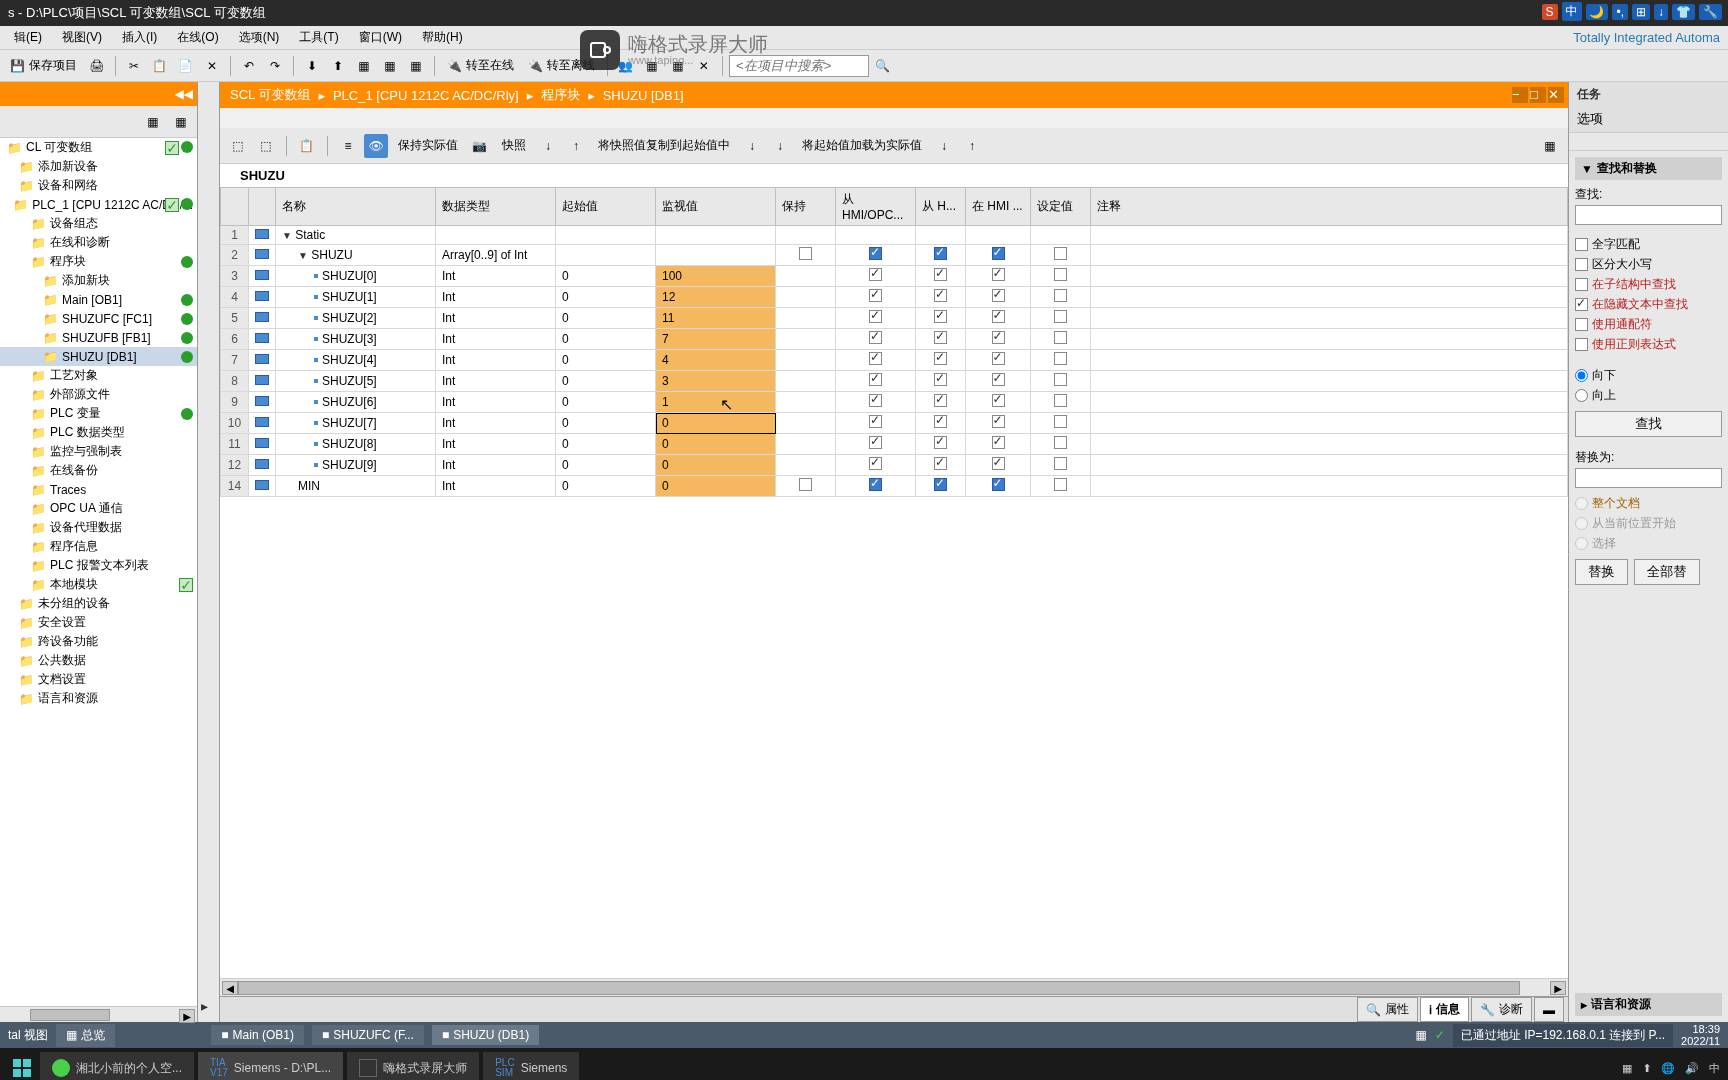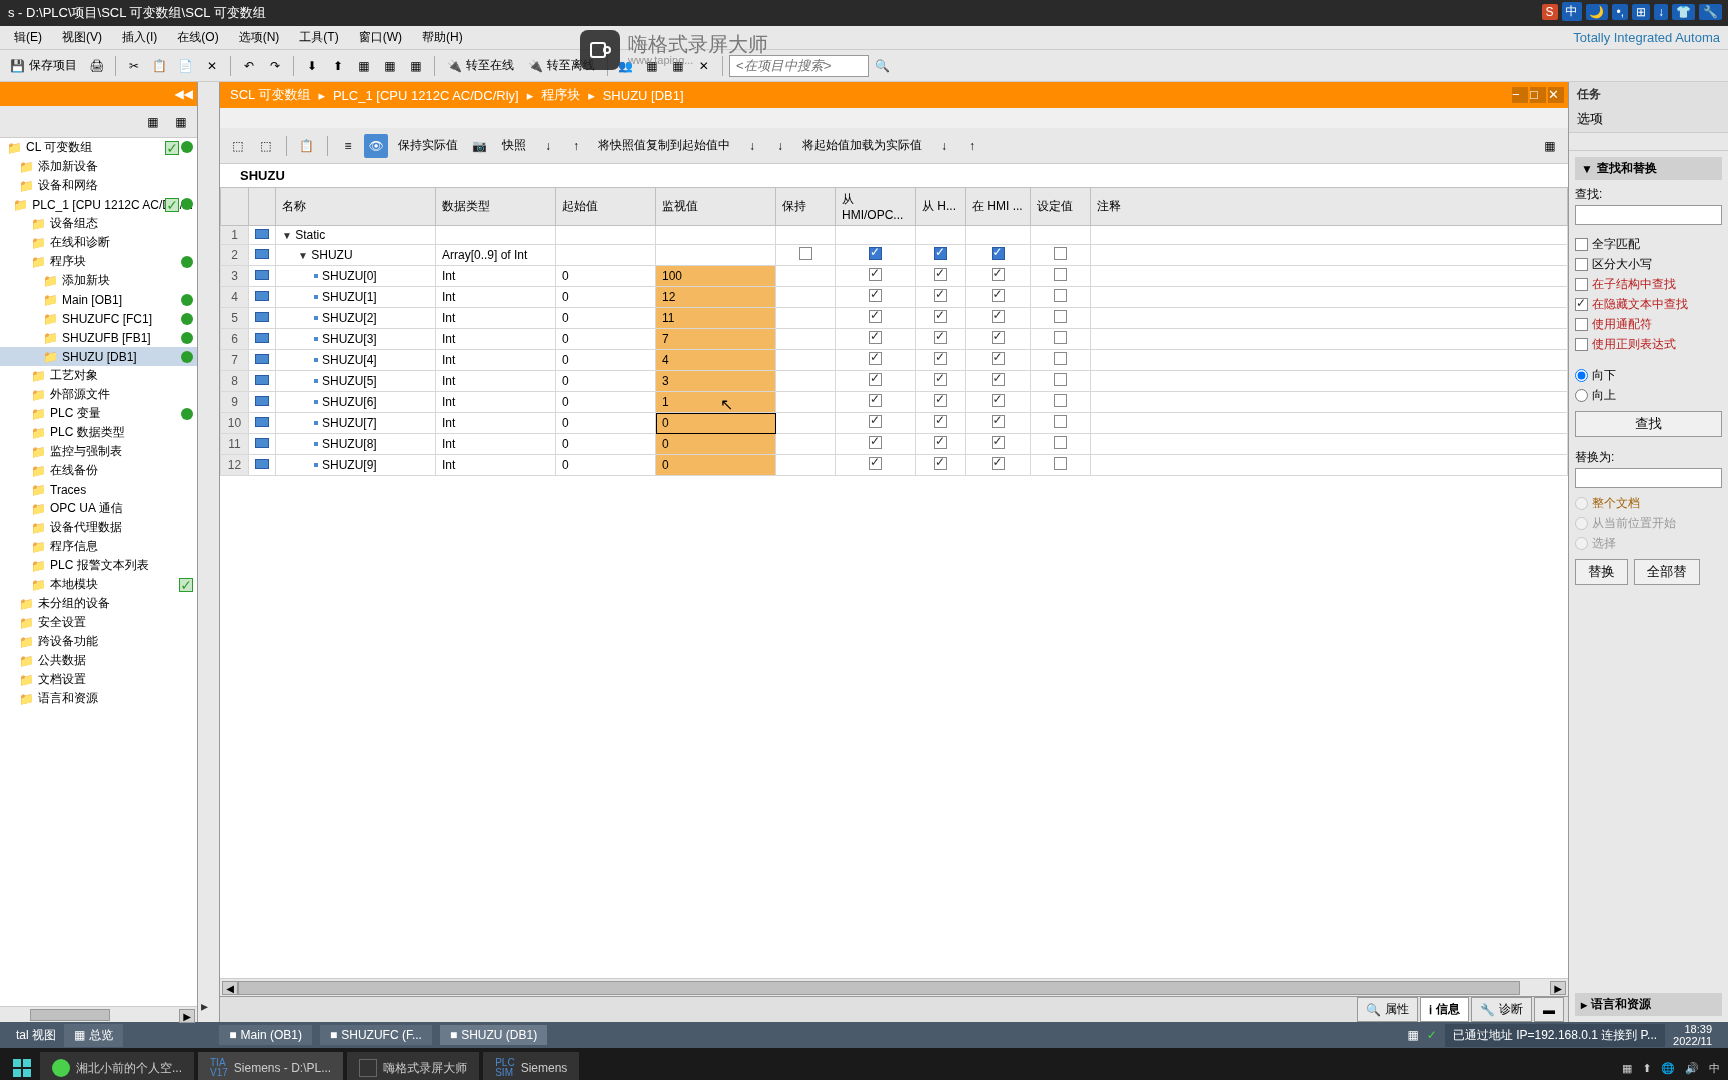--- a/index.html
+++ b/index.html
@@ -96,21 +96,21 @@
 .right-check.disabled { color: #b91c1c; }
 .right-radio { display: flex; align-items: center; gap: 4px; margin: 3px 0; }
 .right-btn { padding: 3px 12px; border: 1px solid #999; background: #f0f0f0; cursor: pointer; margin: 4px 2px 0 0; }
 
 
 .bottom-tabs { height: 26px; background: #e0e0e0; border-top: 1px solid #999; display: flex; align-items: center; padding: 0 4px; gap: 2px; position: relative; }
 .bottom-right { position: absolute; right: 4px; display: flex; gap: 2px; }
 .info-tab { padding: 3px 8px; border: 1px solid #999; background: #e8e8e8; cursor: pointer; display: flex; align-items: center; gap: 4px; font-size: 12px; }
 
 
-.footer1 { height: 26px; background: #4a5a6a; color: #fff; display: flex; align-items: center; padding: 0 16px; font-size: 12px; gap: 8px; }
+.footer1 { height: 26px; background: #4a5a6a; color: #fff; display: flex; align-items: center; padding: 0 8px; font-size: 12px; gap: 8px; }
 .footer1-right { margin-left: auto; display: flex; align-items: center; gap: 8px; }
 .footer-tab { background: #5a6a7a; padding: 3px 10px; cursor: pointer; display: flex; align-items: center; gap: 4px; }
 .footer-tab.active { background: #6a7a8a; }
 .footer-status { background: #3a4a5a; padding: 3px 8px; }
 
 .taskbar { height: 40px; background: #1a1a1a; display: flex; align-items: center; padding: 0 8px; gap: 4px; }
 .task-item { background: #333; color: #ccc; padding: 6px 12px; display: flex; align-items: center; gap: 6px; cursor: pointer; height: 32px; font-size: 12px; }
 .task-item.active { background: #444; }
 .taskbar-right { margin-left: auto; display: flex; align-items: center; gap: 10px; color: #ccc; font-size: 11px; }
 
@@ -626,20 +626,34 @@
     <td class="rownum">12</td>
     <td class="center-cell"><span class="row-icon"></span></td>
     <td><span style="display:inline-block;width:32px"></span><span style="display:inline-block;width:4px;height:4px;background:#4a8ad0;margin:0 4px 2px 0"></span>SHUZU[9]</td>
     <td>Int</td>
     <td>0</td>
     <td class="monitor">0</td>
     <td class="center-cell"></td>
     <td class="center-cell"><span class="cb checked"></span></td>
     <td class="center-cell"><span class="cb checked"></span></td>
     <td class="center-cell"><span class="cb checked"></span></td>
+    <td class="center-cell"><span class="cb"></span></td>
+    <td></td>
+  </tr>
+            <tr>
+    <td class="rownum">14</td>
+    <td class="center-cell"><span class="row-icon"></span></td>
+    <td><span style="display:inline-block;width:16px"></span>MIN</td>
+    <td>Int</td>
+    <td>0</td>
+    <td class="monitor">0</td>
+    <td class="center-cell"><span class="cb"></span></td>
+    <td class="center-cell"><span class="cb checked-blue"></span></td>
+    <td class="center-cell"><span class="cb checked-blue"></span></td>
+    <td class="center-cell"><span class="cb checked-blue"></span></td>
     <td class="center-cell"><span class="cb"></span></td>
     <td></td>
   </tr>
           </tbody>
       </table>
     </div>
     <div class="grid-hscroll">
       <div class="scroll-arrow" style="left:2px">◀</div>
       <div class="grid-hscroll-thumb"></div>
       <div class="scroll-arrow" style="right:2px">▶</div>

